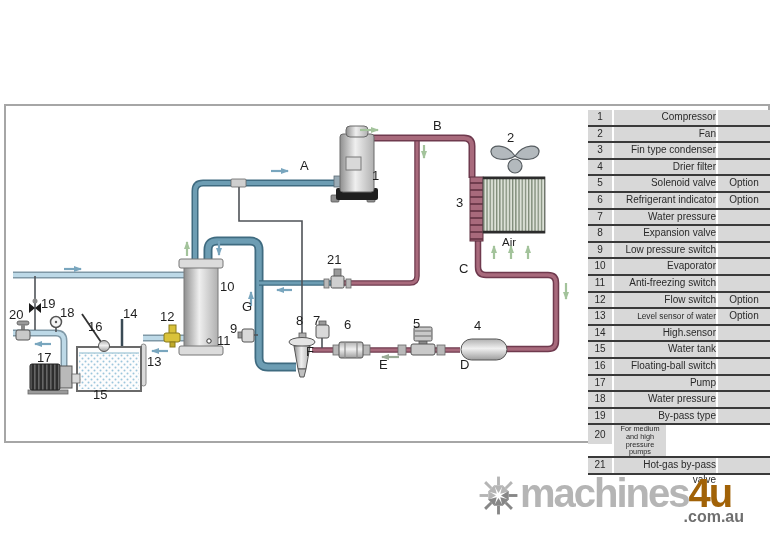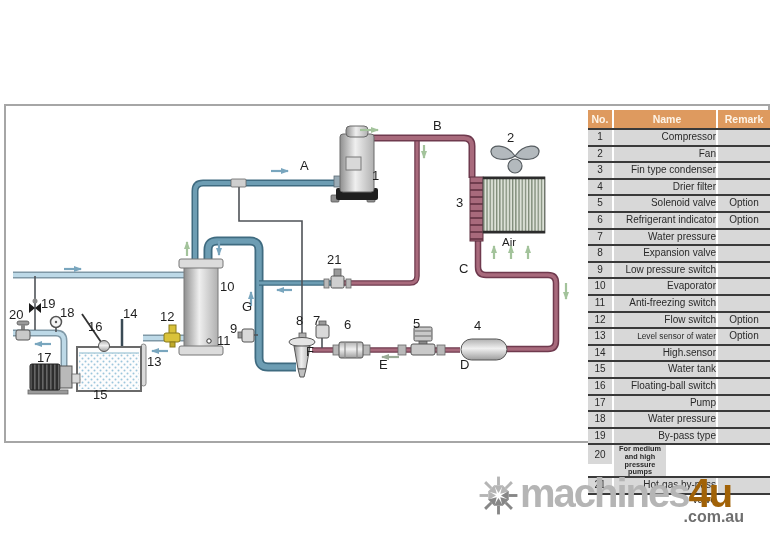--- a/index.html
+++ b/index.html
@@ -17,21 +17,21 @@
         height:18px;line-height:18px;text-align:center;}
   .cell{display:block;}
   .c-no{width:24px;flex:0 0 24px;text-align:center;}
   .c-name{width:102px;flex:0 0 102px;text-align:right;padding-left:4px;box-sizing:border-box;}
   .c-remark{width:52px;flex:0 0 52px;text-align:center;}
   .prow .cell{background:#d8d8d8;color:#2a2a2a;font-size:10px;height:14.6px;line-height:14.6px;}
   .prow .c-name.tight{font-size:8.3px;padding-left:6px;}
   .prow .c-remark.tiny{font-size:7.3px;line-height:1.1;height:auto;min-height:14.6px;
         display:flex;align-items:center;justify-content:center;}
   .prow.tall .cell{height:19px;line-height:19px;}
-  .prow.tall .c-remark{line-height:1.05;height:auto;font-weight:bold;}
+  .prow.tall .c-remark{line-height:1.05;height:auto;}
   
   #logo{position:absolute;left:478px;top:473px;width:290px;height:58px;}
   #logo-text{position:absolute;left:42px;top:0px;font-weight:bold;font-size:40px;
         letter-spacing:-2px;color:#b5b5b5;line-height:1;}
   #logo-text .dark{color:#a16207;}
   #logo-domain{position:absolute;left:140px;top:36px;width:126px;text-align:right;
         font-weight:bold;font-size:16px;color:#6f6f6f;line-height:1;}
 </style>
 </head>
 <body>
@@ -286,25 +286,20 @@
   <div class="dl" style="left:300px;top:159px">A</div>
   <div class="dl" style="left:433px;top:119px">B</div>
   <div class="dl" style="left:459px;top:262px">C</div>
   <div class="dl" style="left:460px;top:358px">D</div>
   <div class="dl" style="left:379px;top:358px">E</div>
   <div class="dl" style="left:306px;top:345px">F</div>
   <div class="dl" style="left:242px;top:300px">G</div>
   <div class="dl air" style="left:502px;top:237px">Air</div>
 
   <div id="parts-table">
-    <div class="trow thead">
-      <span class="cell c-no">No.</span>
-      <span class="cell c-name">Name</span>
-      <span class="cell c-remark">Remark</span>
-    </div>
     <div>
     <div class="trow prow">
       <span class="cell c-no">1</span>
       <span class="cell c-name">Compressor</span>
       <span class="cell c-remark"></span>
     </div>
 
     <div class="trow prow">
       <span class="cell c-no">2</span>
       <span class="cell c-name">Fan</span>

